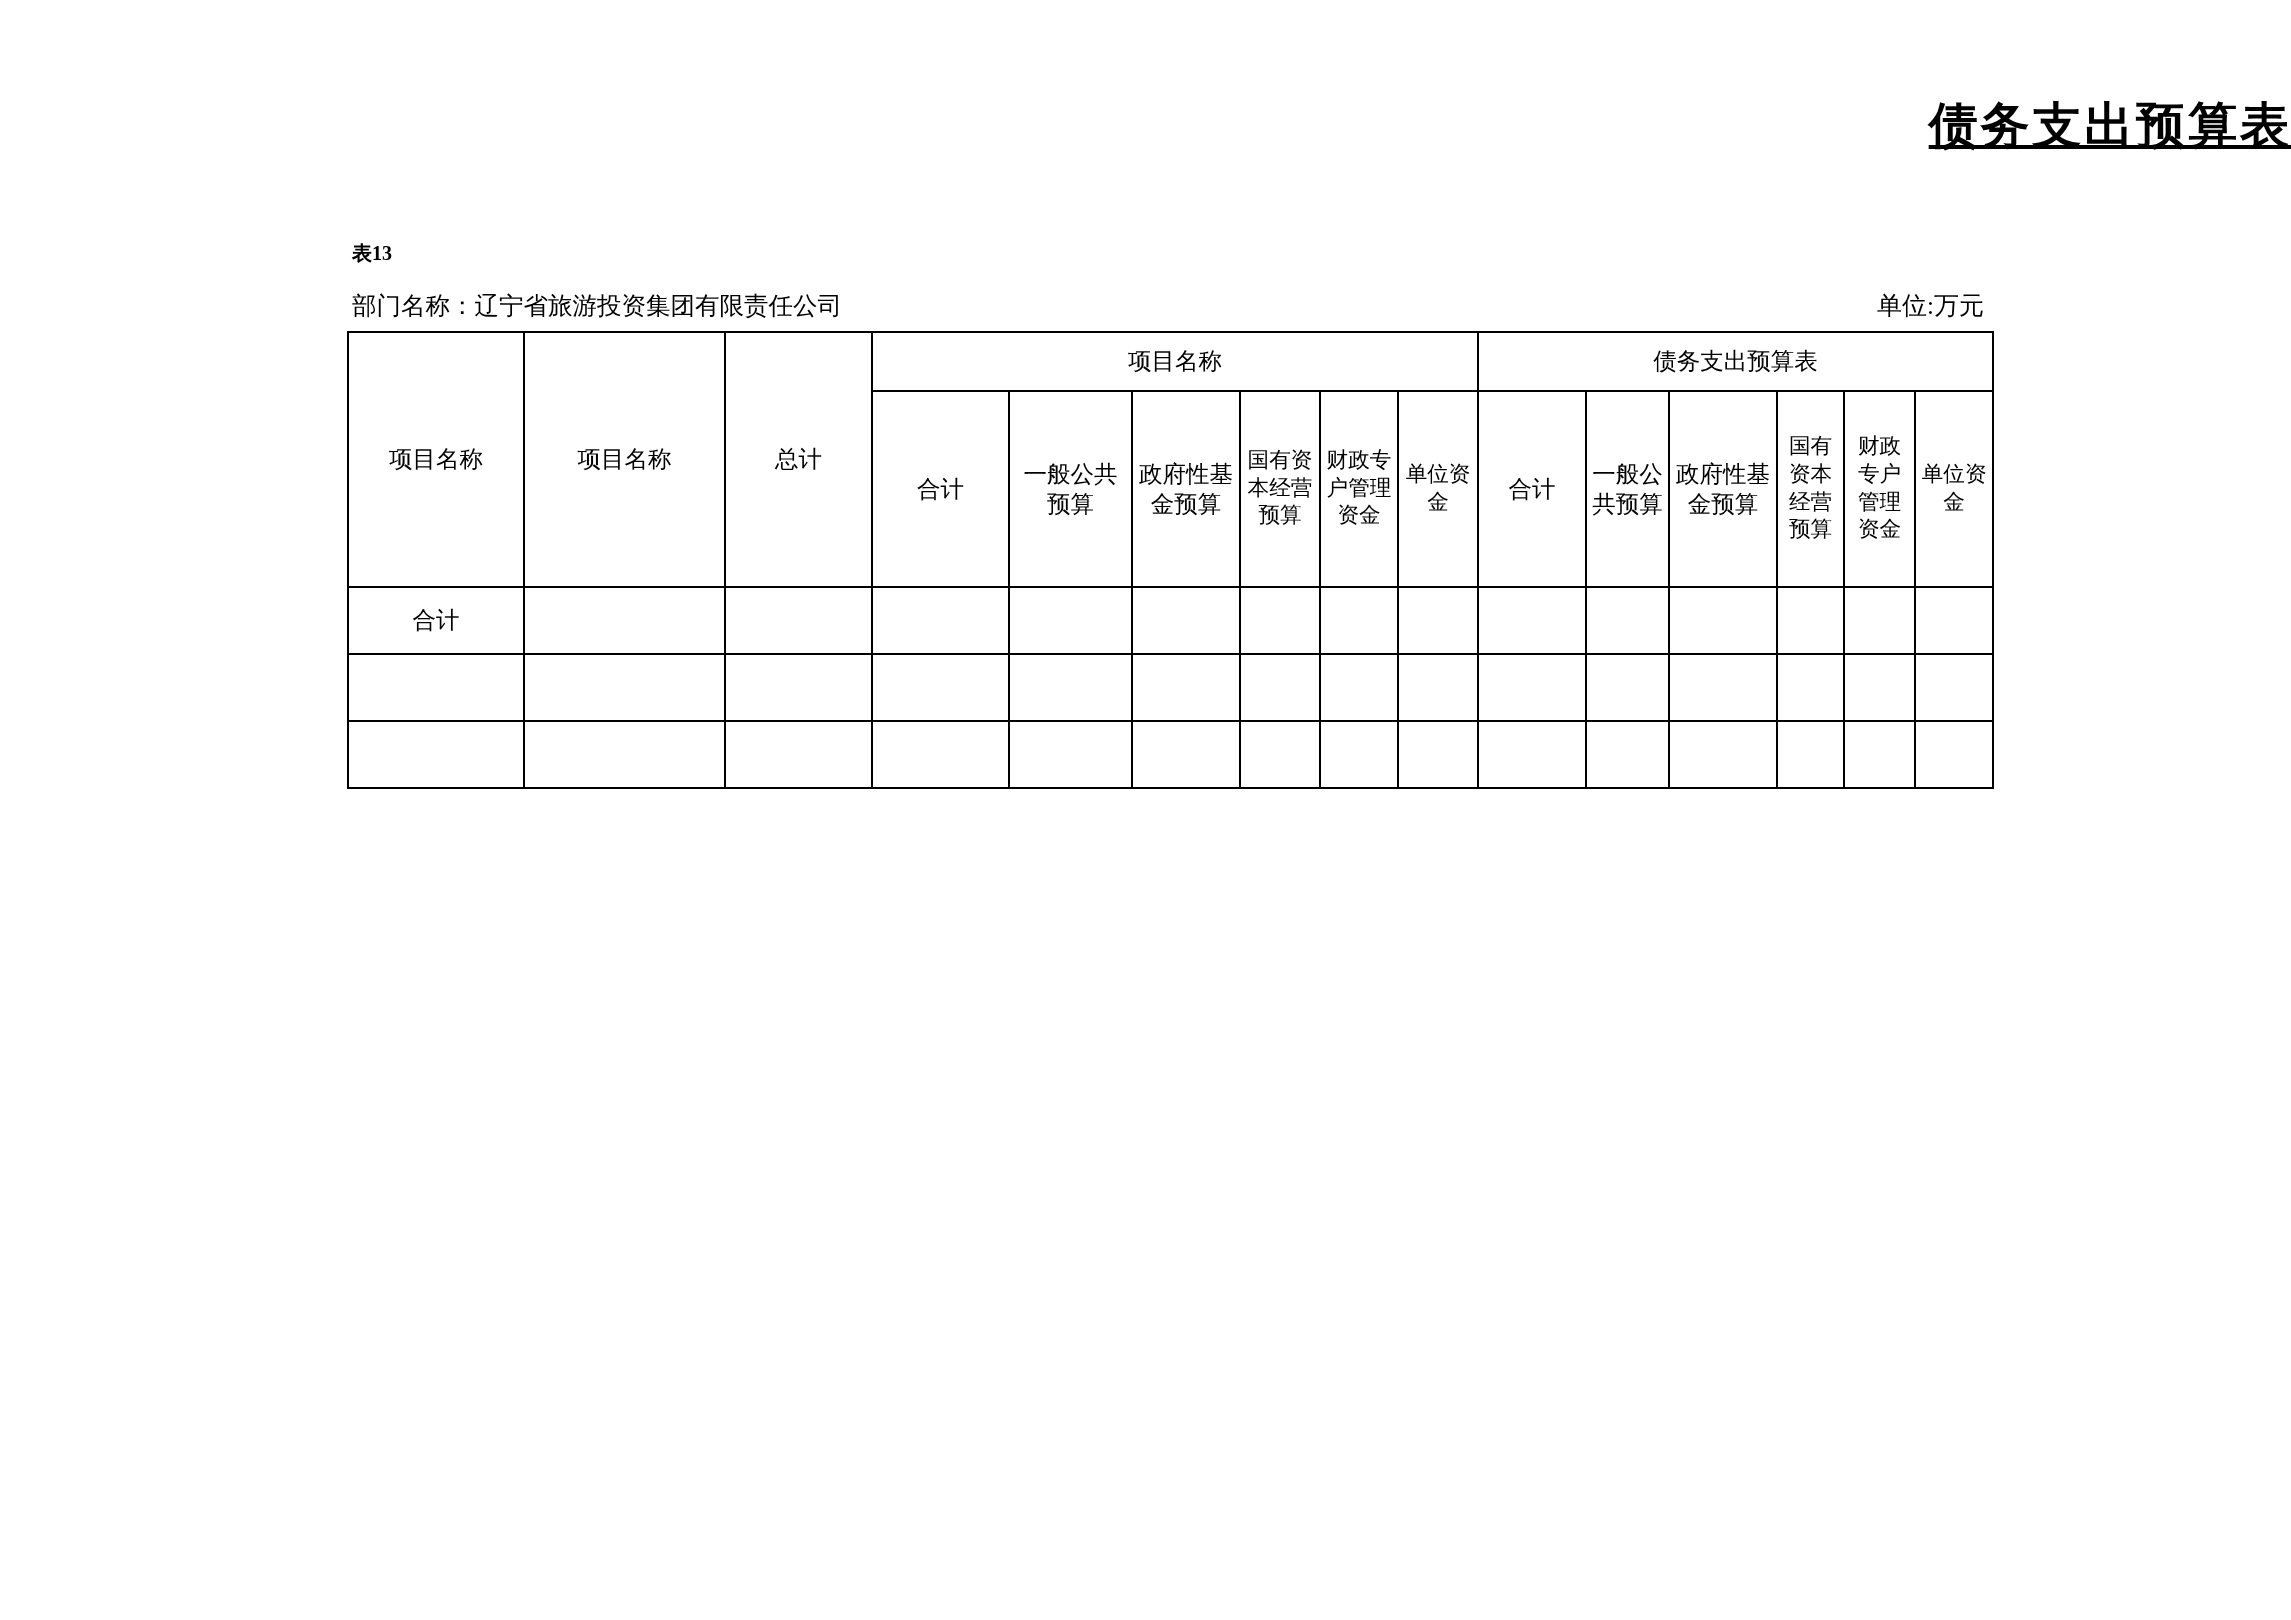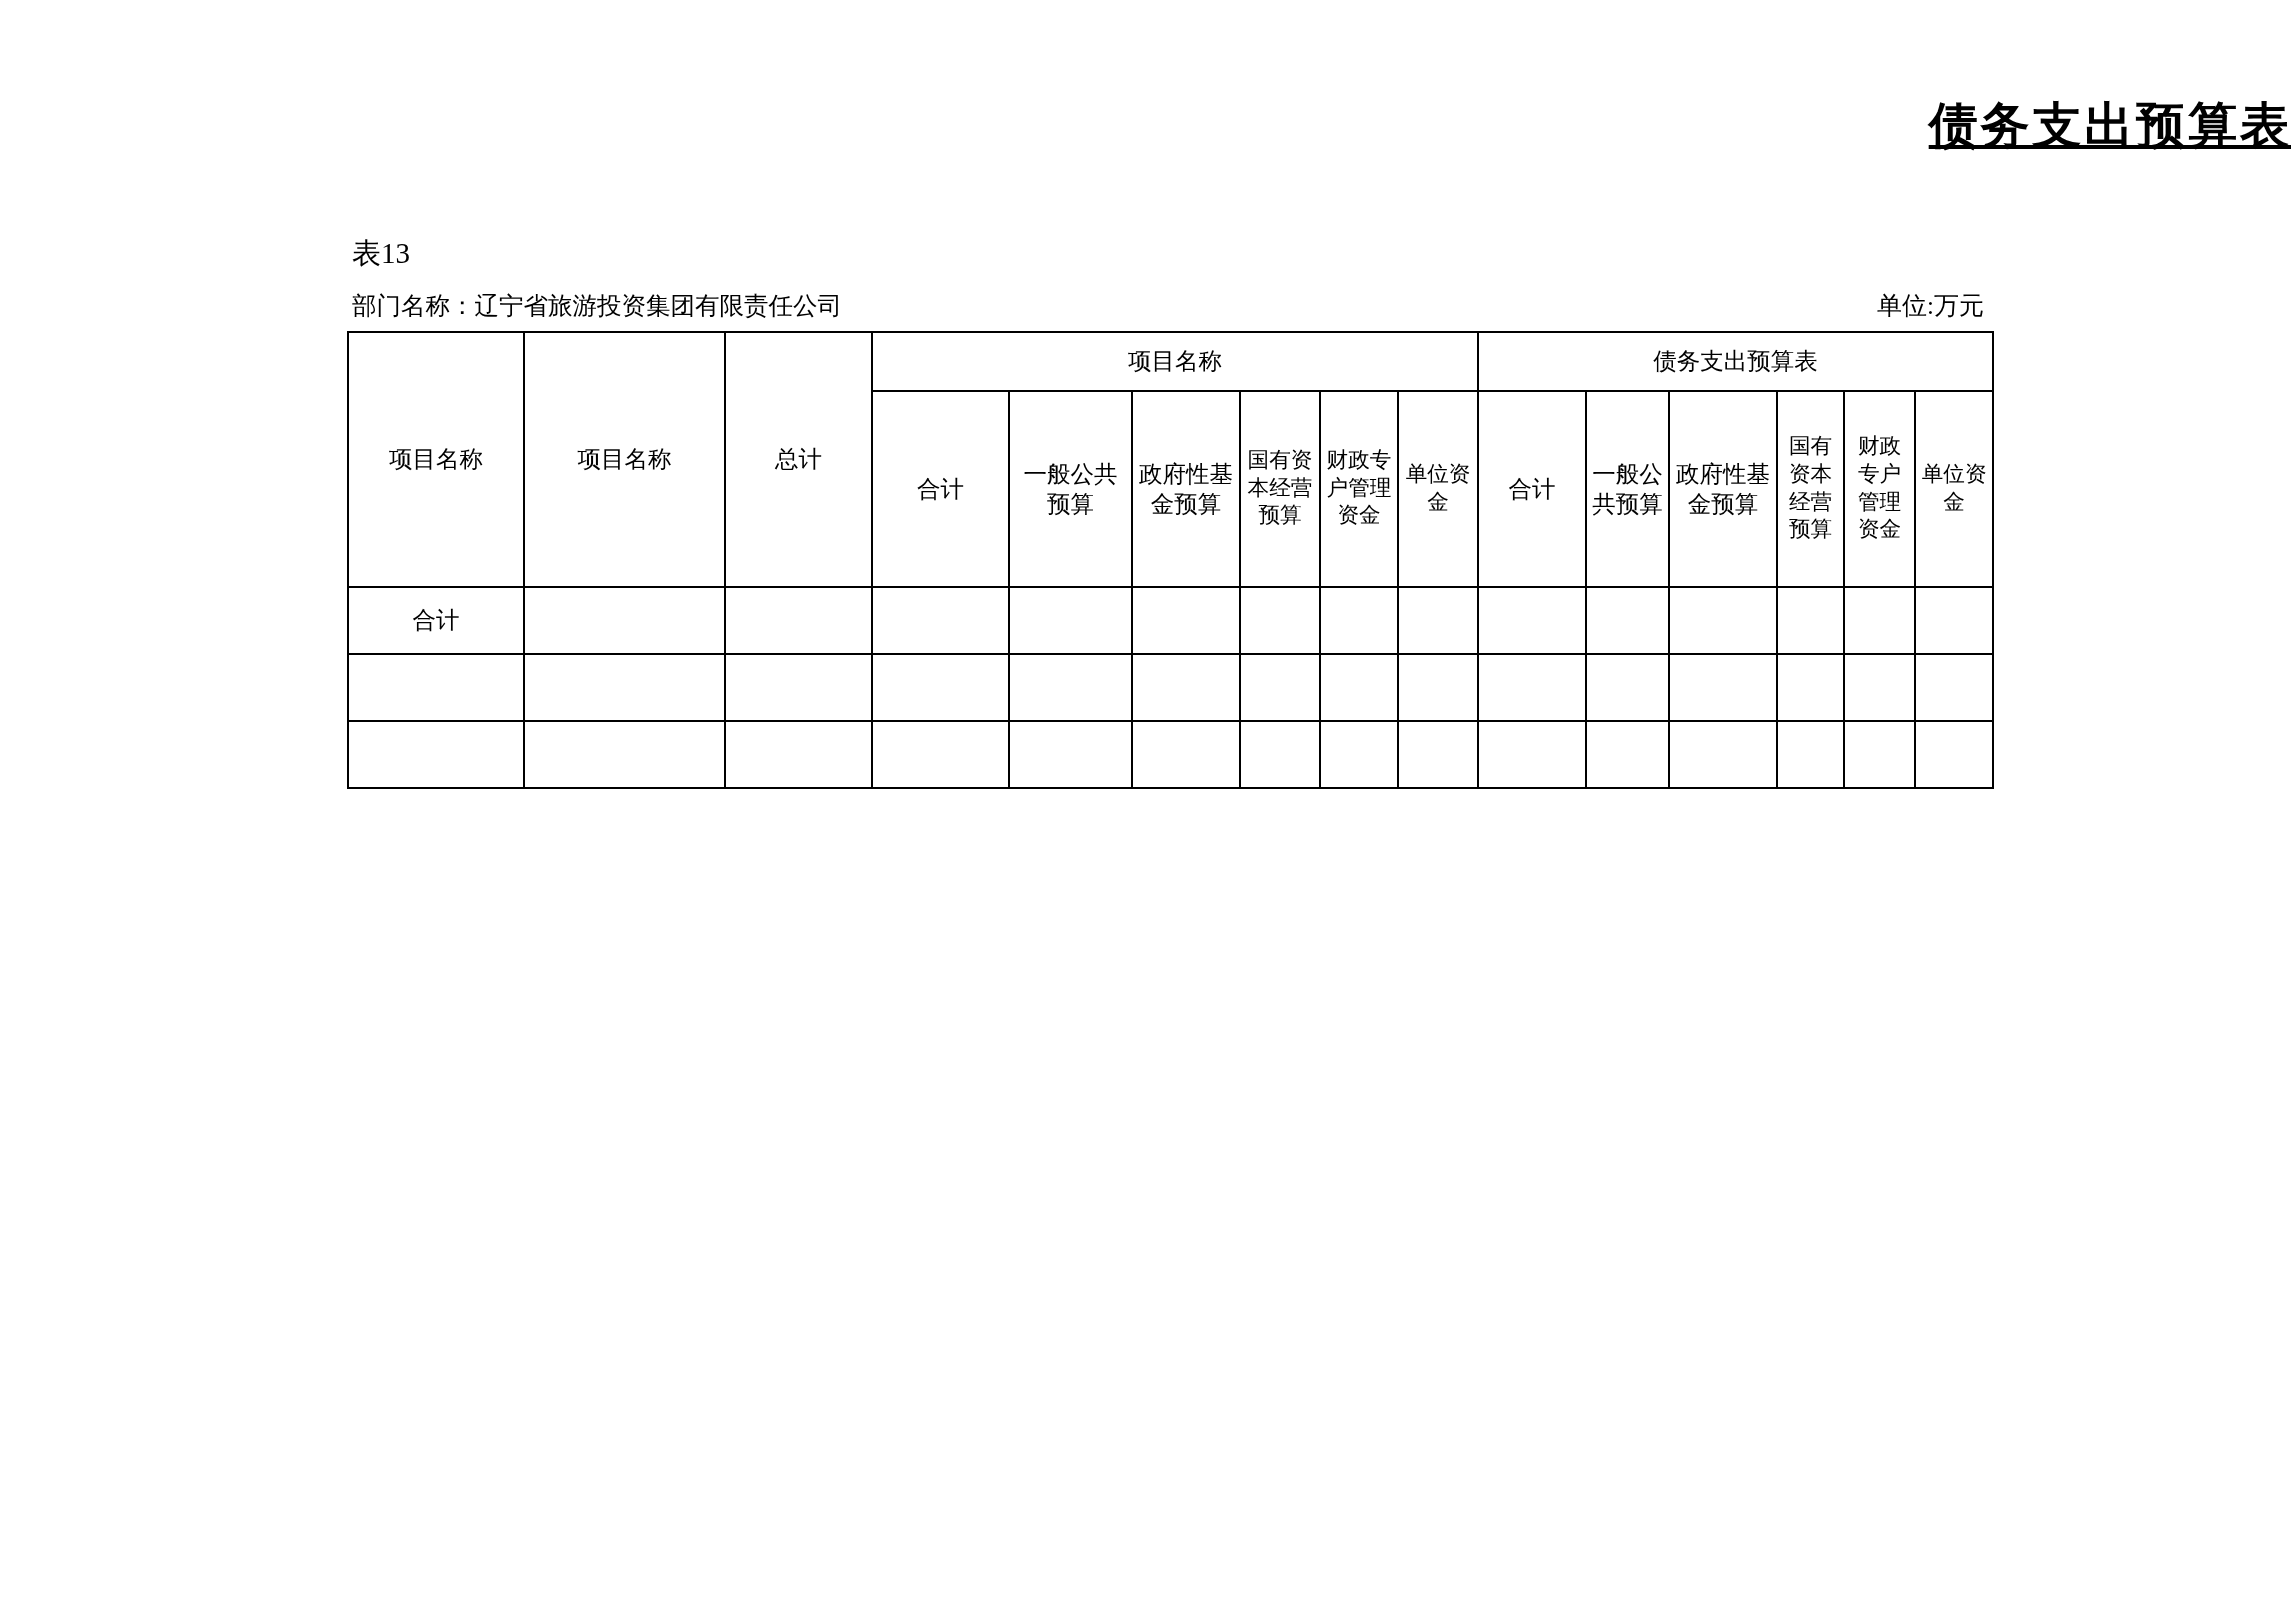--- a/index.html
+++ b/index.html
@@ -31,23 +31,24 @@
     text-decoration: underline;
   }
   .meta-block {
     margin: 0 auto;
     width: 1950px;
     padding-left: 181px;
     box-sizing: border-box;
     margin-top: 78px;
   }
   .meta-line-1 {
-    font-size: 29px;
+    font-size: 20px;
     line-height: 33px;
     font-family: "Liberation Serif", serif;
+    font-weight: bold;
   }
   .meta-line-2 {
     display: flex;
     justify-content: space-between;
     align-items: flex-start;
     font-size: 24.5px;
     line-height: 39px;
     padding-top: 15.7px;
     padding-right: 137px;
   }

